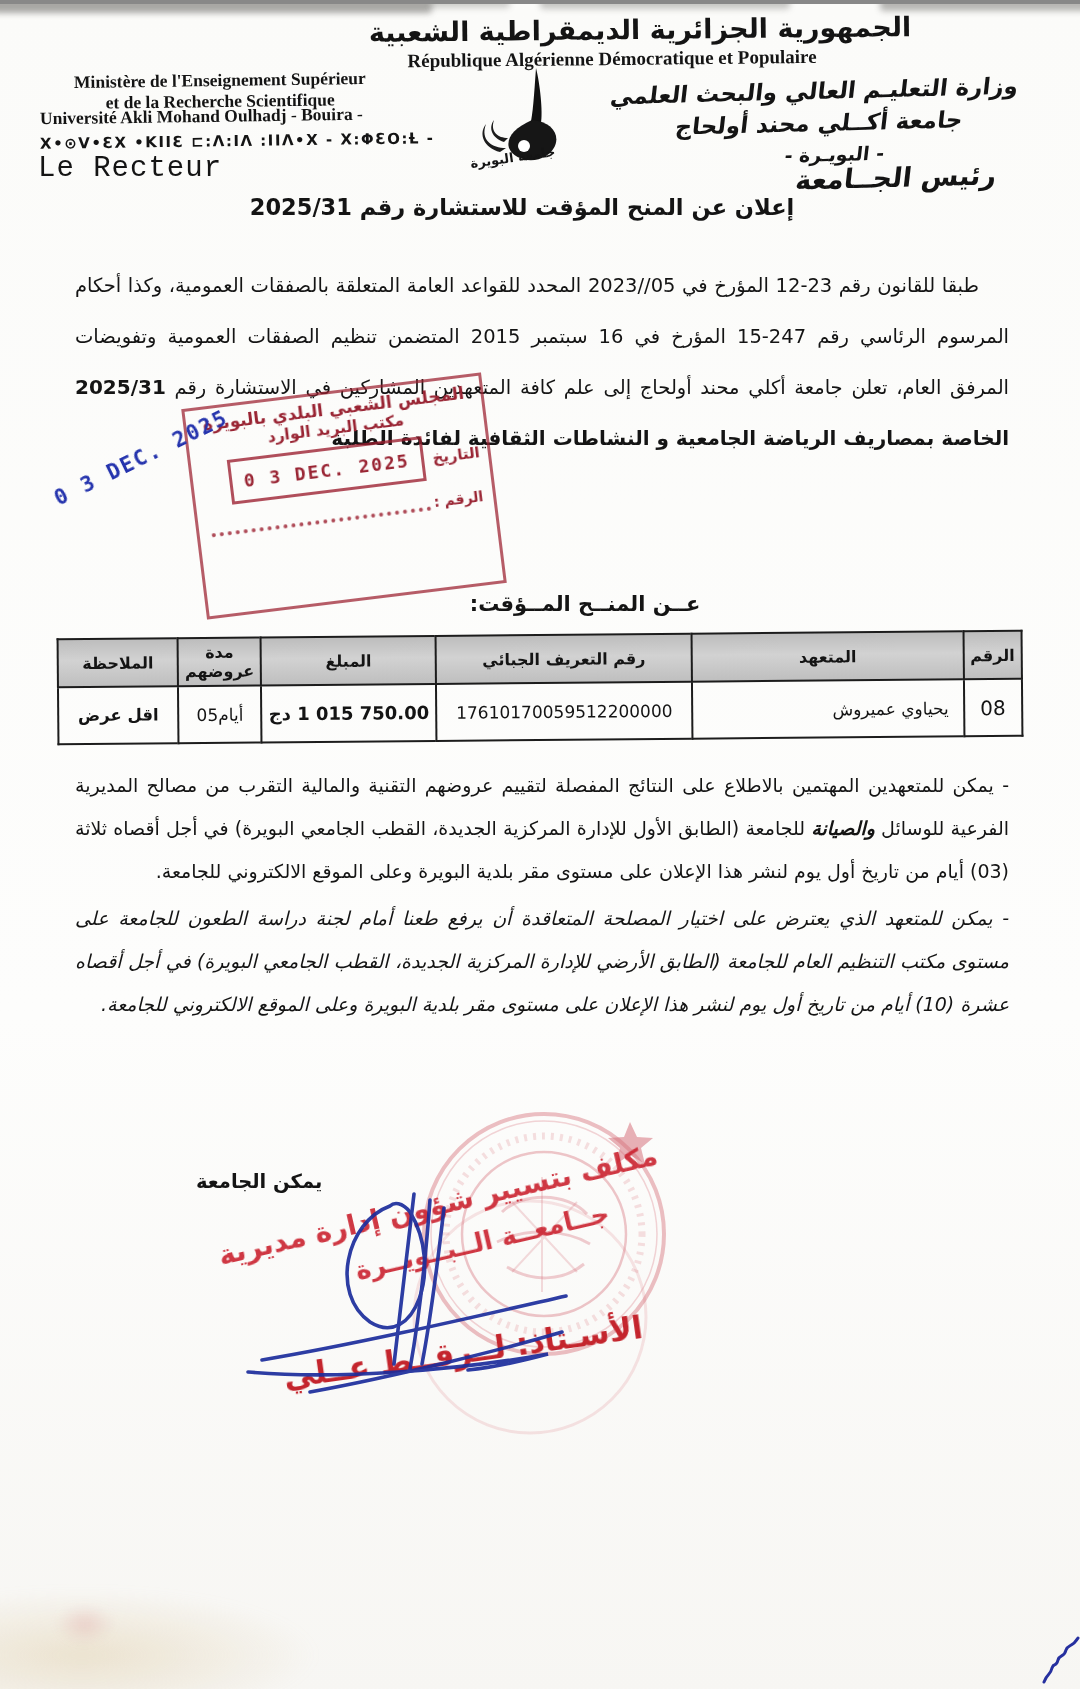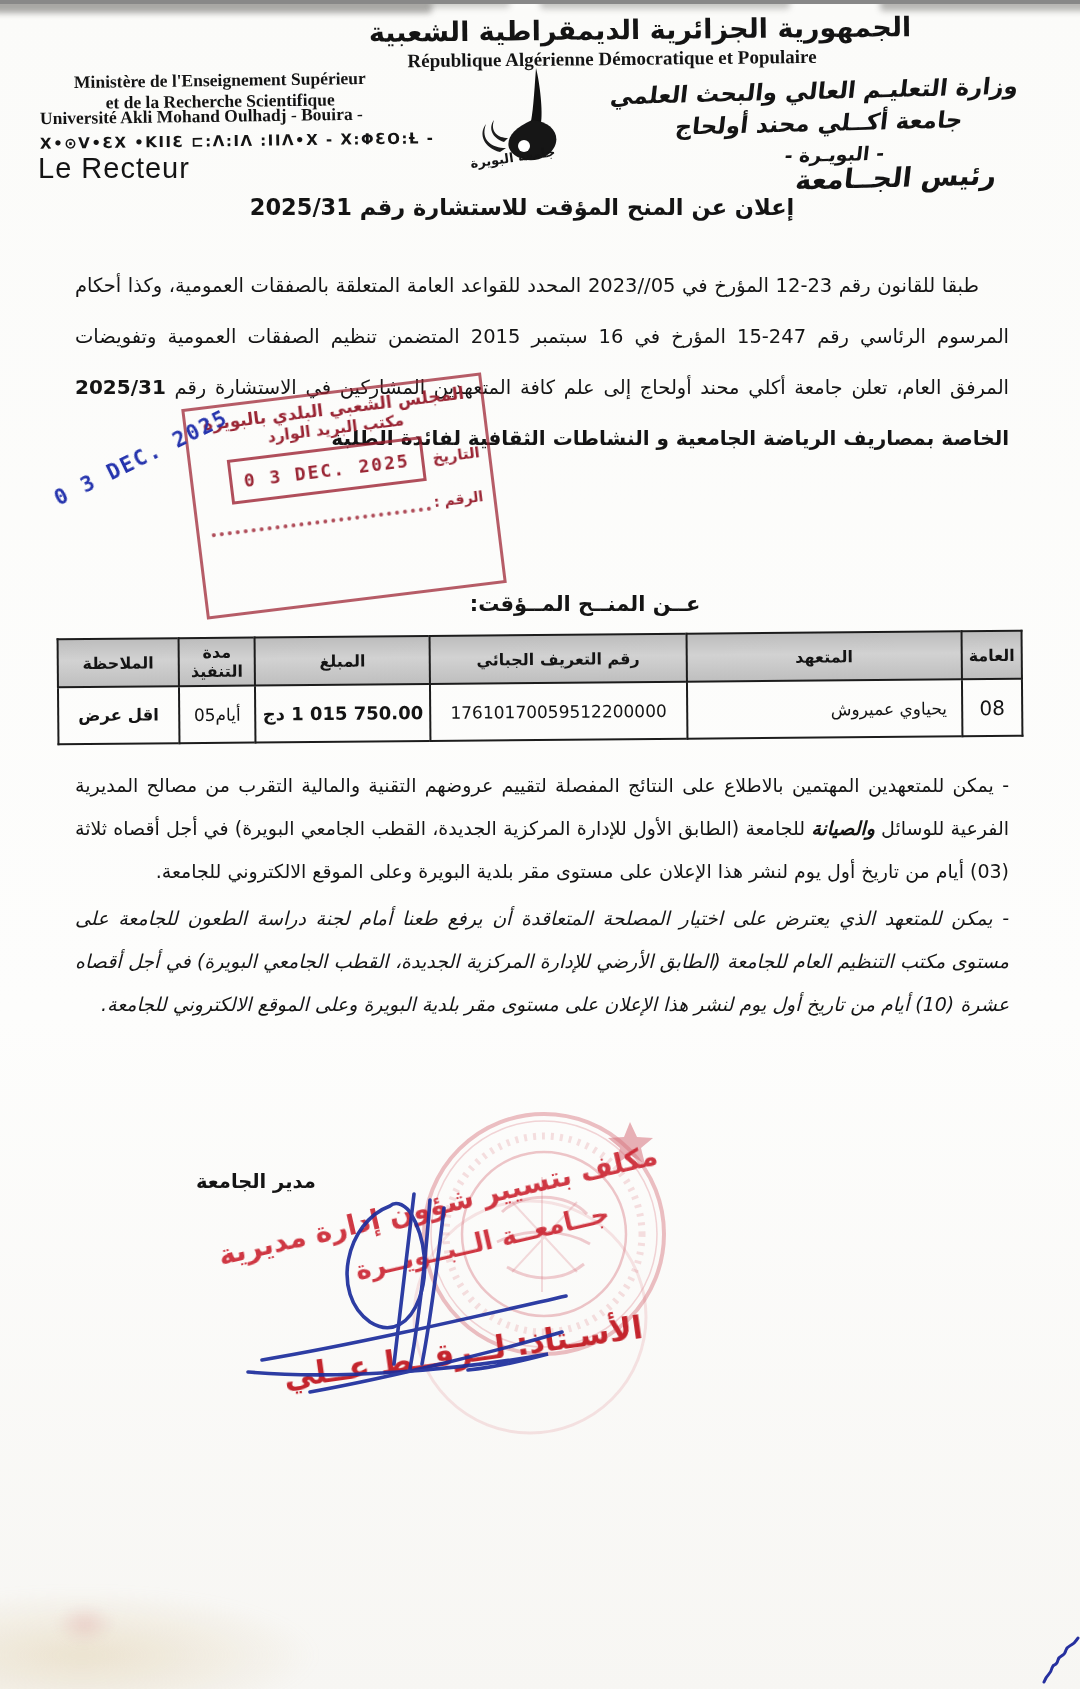--- a/index.html
+++ b/index.html
@@ -28,21 +28,21 @@
   .rep-ar{top:10px;left:50%;transform:translateX(-50%) translateX(100px) rotate(-.6deg);
     font-size:27px;font-weight:bold;white-space:nowrap;transform-origin:center;}
   .rep-fr{top:44px;left:50%;transform:translateX(-50%) translateX(72px) rotate(-.6deg);
     font-family:"Liberation Serif",serif;font-weight:bold;font-size:19px;white-space:nowrap;direction:ltr;}
   .min-fr{left:40px;top:66px;width:360px;text-align:center;direction:ltr;
     font-family:"Liberation Serif",serif;font-weight:bold;font-size:17.5px;line-height:21px;transform:rotate(-.8deg);}
   .univ-fr{left:40px;top:102px;direction:ltr;font-family:"Liberation Serif",serif;
     font-weight:bold;font-size:17.5px;white-space:nowrap;transform:rotate(-.8deg);}
   .tifi{left:40px;top:128px;direction:ltr;font-weight:bold;font-size:15px;
     letter-spacing:1.5px;white-space:nowrap;transform:rotate(-.8deg);}
-  .recteur{left:38px;top:148px;direction:ltr;font-family:Liberation Sans, sans-serif;
+  .recteur{left:38px;top:148px;direction:ltr;font-family:Liberation Mono, monospace;
     font-size:29px;letter-spacing:1px;white-space:nowrap;}
   .ar-callig{font-weight:bold;white-space:nowrap;transform:skewX(-8deg) rotate(-1.5deg);}
   .min-ar{right:62px;top:74px;font-size:23px;}
   .unv-ar{right:118px;top:106px;font-size:23px;}
   .city-ar{right:196px;top:139px;font-size:19px;}
   .rect-ar{right:84px;top:158px;font-size:27px;}
   .logo{left:458px;top:64px;width:150px;height:100px;}
   .logo-cap{left:470px;top:146px;font-size:13px;font-weight:bold;transform:rotate(-8deg);white-space:nowrap;}
 
   
@@ -151,25 +151,25 @@
     <colgroup>
       <col class="col-num">
         <col class="col-contractor">
         <col class="col-tax">
       <col class="col-amount">
         <col class="col-duration">
         <col class="col-note">
     </colgroup>
     <tbody>
         <tr>
-      <th>العامة</th>
+      <th>الرقم</th>
       <th>المتعهد</th>
       <th>رقم التعريف الجبائي</th>
       <th>المبلغ</th>
-      <th>مدة التنفيذ</th>
+      <th>مدة عروضهم</th>
       <th>الملاحظة</th>
     </tr>
     <tr>
       <td class="cell-num">08</td>
       <td class="cell-contractor">يحياوي عميروش</td>
       <td>17610170059512200000</td>
       <td class="cell-amount">⁦1 015 750.00⁩ دج</td>
       <td>⁦05أيام⁩</td>
       <td class="cell-note">اقل عرض</td>
     </tr>
@@ -189,21 +189,21 @@
       <span class="rs-datebox">0 3 DEC. 2025</span>
     </div>
     <div class="rs-numrow">
       <span class="rs-numlabel">الرقم :</span>
       <span class="rs-dots"></span>
     </div>
   </div>
 
   <div class="abs blue-date">0 3 DEC. 2025</div>
 
-  <div class="abs sig-label">مدير الجامعة</div>
+  <div class="abs sig-label">يمكن الجامعة</div>
 
   <svg class="abs seal-svg" viewBox="0 0 290 360">
     <g stroke="#d05a66" fill="none">
       <circle cx="152" cy="152" r="120" stroke-width="4" opacity=".45"></circle>
       <circle cx="152" cy="152" r="113" stroke-width="1.5" opacity=".3"></circle>
       <circle cx="152" cy="152" r="82" stroke-width="2.5" opacity=".4"></circle>
       <circle cx="152" cy="152" r="98" stroke-width="7" stroke-dasharray="3 6" opacity=".22"></circle>
       <circle cx="138" cy="235" r="116" stroke-width="3" opacity=".18"></circle>
       <path d="M110 130 C130 110 175 110 195 132 M105 160 C135 145 175 148 198 162 M115 185 C140 200 170 200 192 182" stroke-width="3" opacity=".35"></path>
       <path d="M150 95 L150 210 M120 120 L185 190 M185 120 L120 190" stroke-width="2" opacity=".25"></path>

